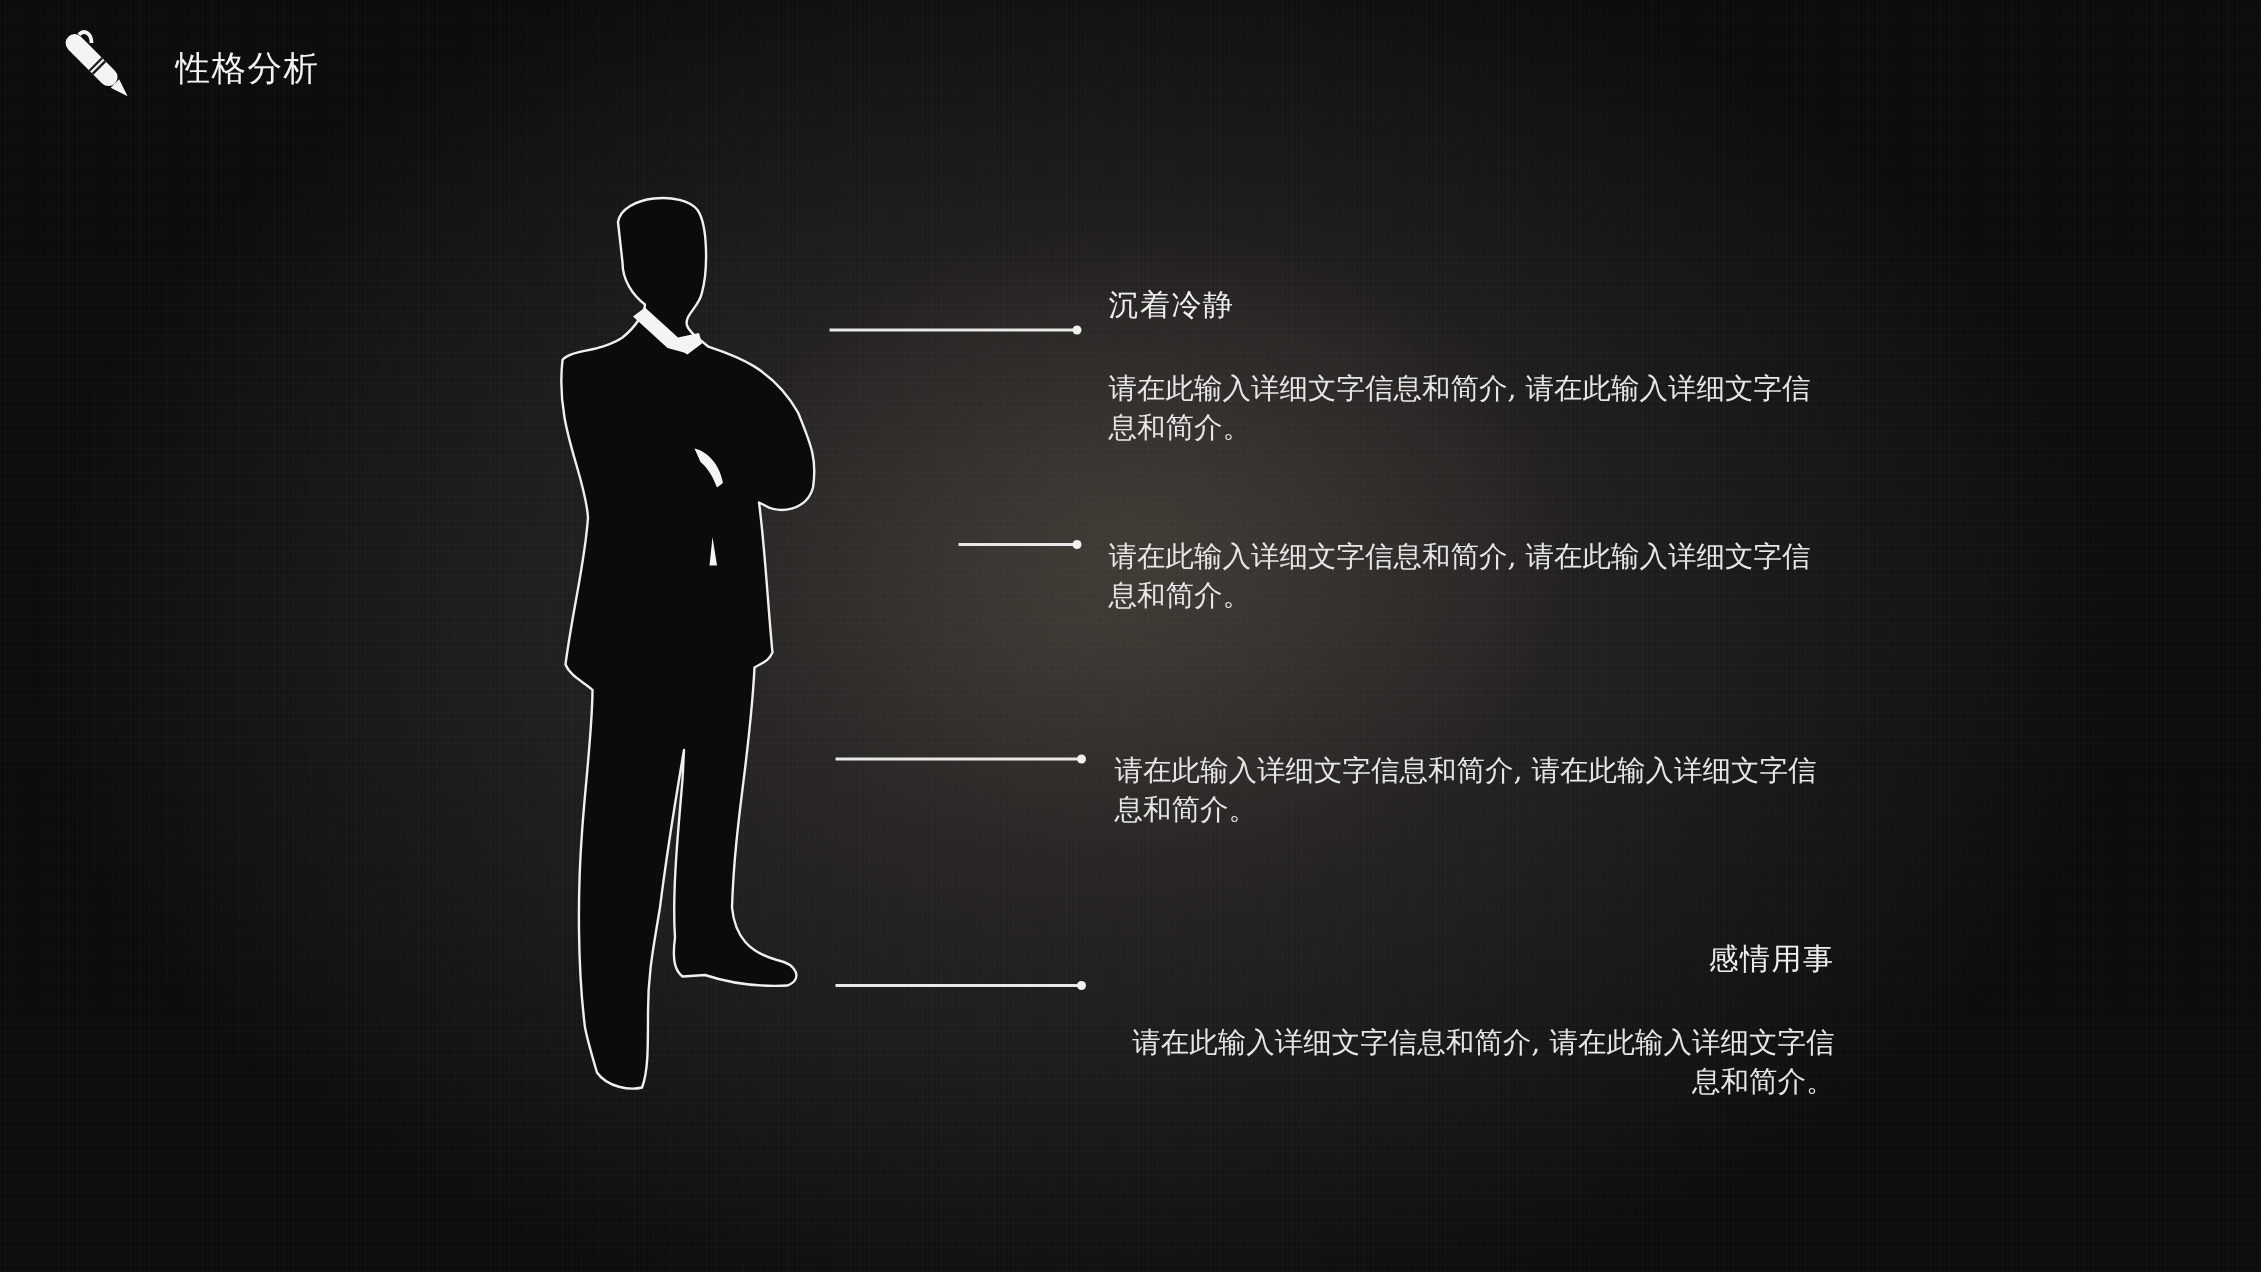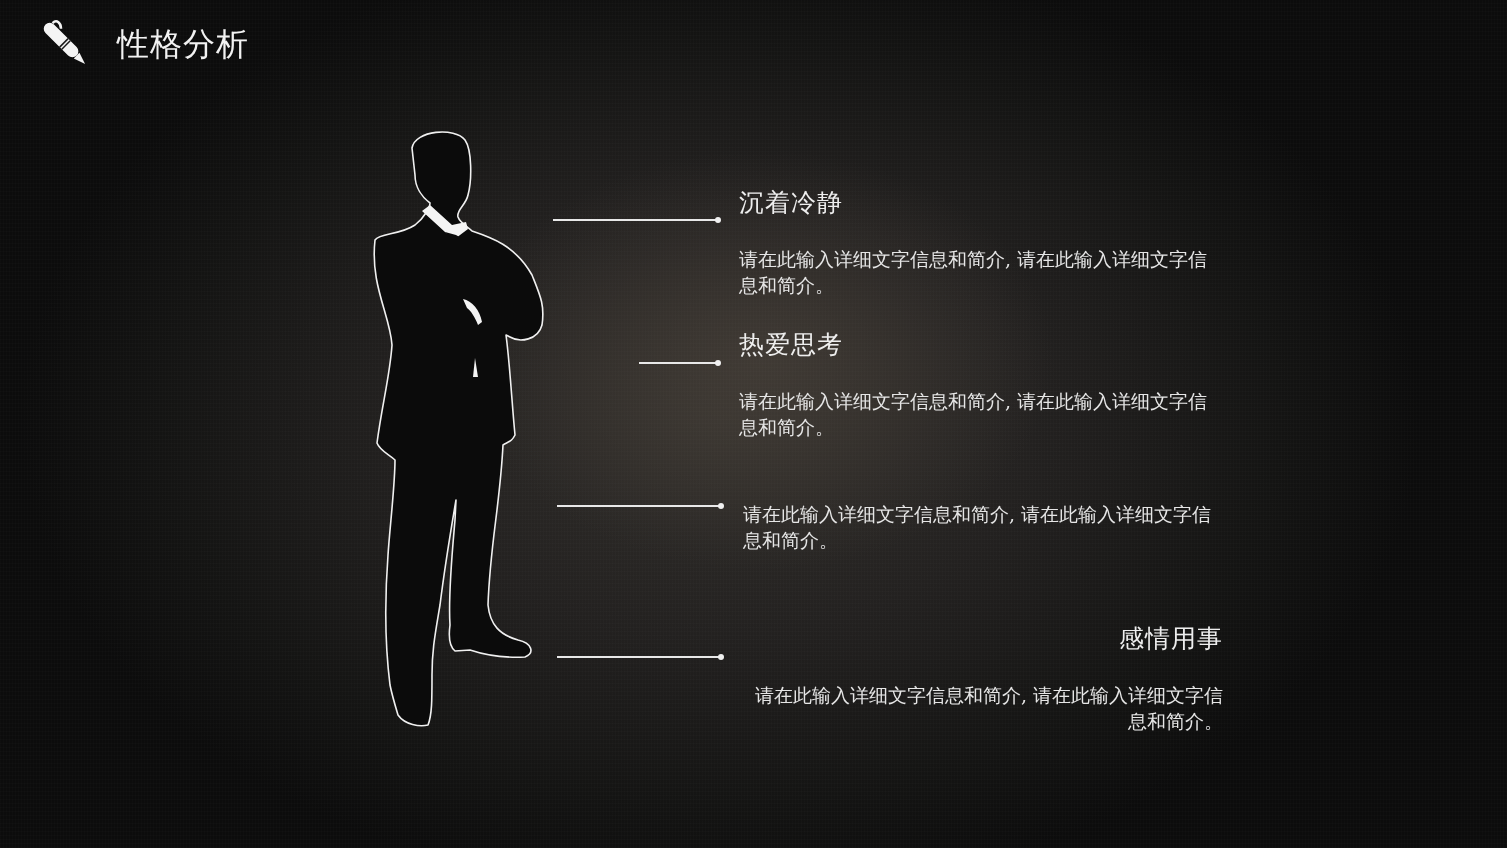--- a/index.html
+++ b/index.html
@@ -16,31 +16,31 @@
   }
   .board::after {
     content: ""; position: absolute; inset: 0;
     background:
       repeating-linear-gradient(90deg, rgba(255,255,255,0.012) 0 1px, rgba(0,0,0,0) 1px 3px),
       repeating-linear-gradient(0deg, rgba(255,255,255,0.01) 0 1px, rgba(0,0,0,0) 1px 4px);
   }
   .header { position: absolute; left: 38px; top: 18px; display: flex; align-items: center; }
   .pen-icon { width: 56px; height: 54px; }
   .page-title {
-    margin-left: 23px; color: #f2f2f2; font-size: 32px; letter-spacing: 1px;
+    margin-left: 23px; color: #f2f2f2; font-size: 23px; letter-spacing: 1px;
     font-family: Liberation Serif, serif; font-weight: 300;
   }
   .figure { position: absolute; left: 360px; top: 125px; width: 200px; height: 610px; }
   .connector { position: absolute; height: 2px; background: #e8e8e8; }
   .connector .dot {
     position: absolute; right: -3px; top: -2px; width: 6px; height: 6px;
     border-radius: 50%; background: #f0f0f0;
   }
   .item { position: absolute; color: #eeeeee; }
-  .item-title { font-size: 25px; line-height: 30px; margin: 0 0 10px 0; letter-spacing: 1px; }
+  .item-title { font-size: 20px; line-height: 30px; margin: 0 0 10px 0; letter-spacing: 1px; }
   .item-desc { font-size: 19px; line-height: 26px; width: 480px; color: #e6e6e6; margin-top: 28px; }
 </style>
 </head>
 <body>
 
 <div class="board"></div>
 
 <div class="header">
   <svg class="pen-icon" viewBox="0 0 56 54">
     <g transform="rotate(-45 28 27)">
@@ -79,21 +79,20 @@
   </div>
 <div class="connector" style="left:557px; top:656px; width:164px;">
     <span class="dot"></span>
   </div>
 
 <div class="item" style="left:739px; top:188px;">
   <div class="item-title">沉着冷静</div>
   <div class="item-desc">请在此输入详细文字信息和简介, 请在此输入详细文字信息和简介。</div>
 </div>
 <div class="item" style="left:739px; top:330px;">
-  <div class="item-title">热爱思考</div>
   <div class="item-desc">请在此输入详细文字信息和简介, 请在此输入详细文字信息和简介。</div>
 </div>
 <div class="item" style="left:743px; top:473px;">
   <div class="item-desc">请在此输入详细文字信息和简介, 请在此输入详细文字信息和简介。</div>
 </div>
 <div class="item" style="left:743px; top:624px;text-align:right;">
   <div class="item-title">感情用事</div>
   <div class="item-desc">请在此输入详细文字信息和简介, 请在此输入详细文字信息和简介。</div>
 </div>
 

